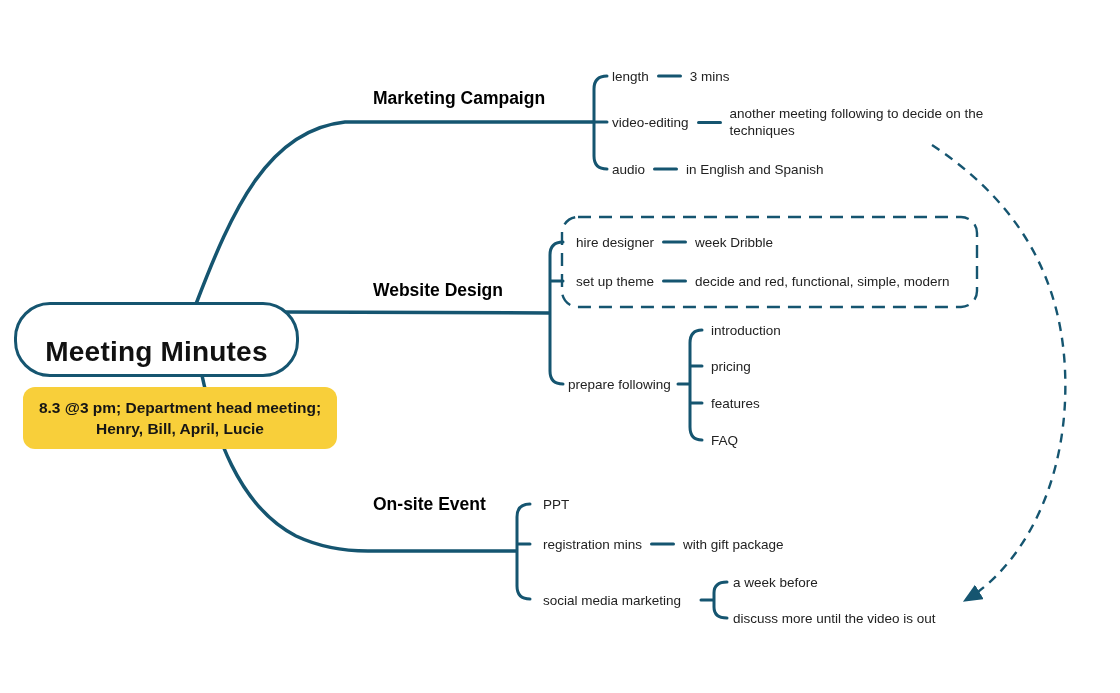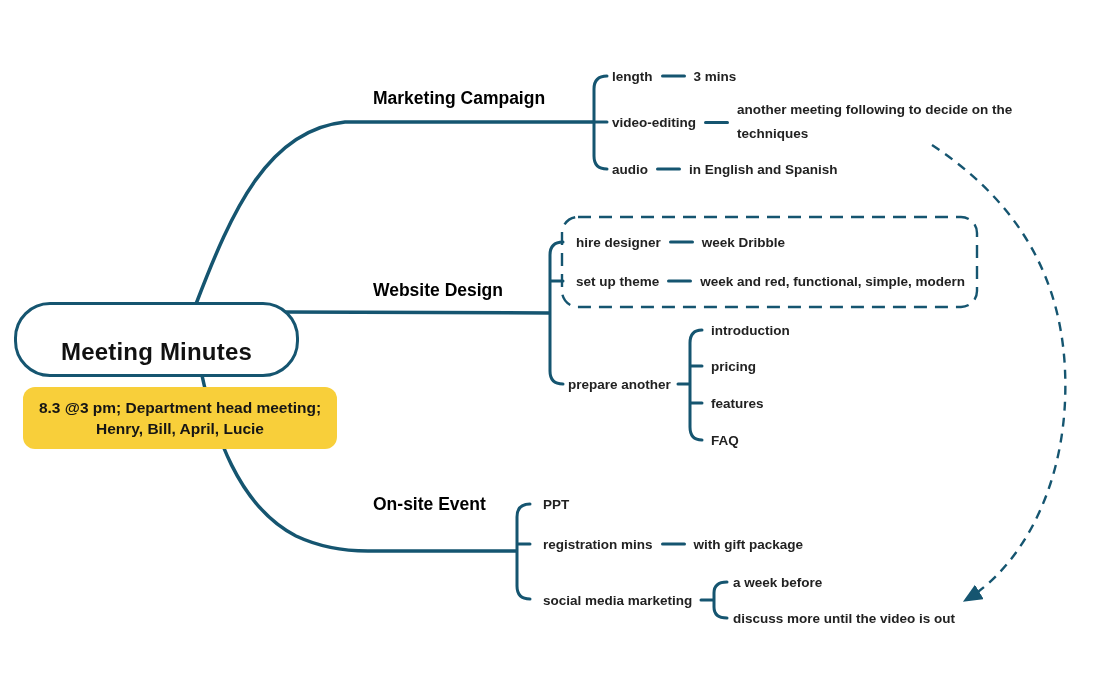--- a/index.html
+++ b/index.html
@@ -8,42 +8,42 @@
     background:#ffffff;
     font-family:"Liberation Sans","DejaVu Sans",sans-serif;
     color:#1a1a1a;
   }
   svg.connectors{position:absolute;left:0;top:0;z-index:1;}
   .root-pill{
     position:absolute;left:14px;top:302px;width:279px;height:69px;z-index:2;
     background:#ffffff;border:3px solid #155570;border-radius:36px;
     display:flex;align-items:center;justify-content:center;
   }
-  .root-pill span{font-size:24px;font-weight:700;color:#111;letter-spacing:.2px;margin-top:24px;}
+  .root-pill span{font-size:28px;font-weight:700;color:#111;letter-spacing:.2px;margin-top:24px;}
   .note{
     position:absolute;left:23px;top:387px;width:314px;height:62px;z-index:2;
     background:#F8CF3A;border-radius:12px;
     display:flex;align-items:center;justify-content:center;text-align:center;
     font-size:15.5px;font-weight:700;line-height:21px;color:#151515;
     padding:16px 8px;box-sizing:border-box;
   }
   .branch-label{
     position:absolute;transform:translateY(-50%);z-index:2;
     font-size:17.5px;font-weight:600;color:#000000;white-space:nowrap;
   }
   .row{
     position:absolute;transform:translateY(-50%);z-index:2;
     display:flex;align-items:center;white-space:nowrap;
   }
-  .row .lbl,.row .val{font-size:13.5px;font-weight:700;color:#222;}
+  .row .lbl,.row .val{font-size:13.5px;font-weight:400;color:#222;}
   .row .dash{
     width:25px;height:3px;border-radius:2px;background:#155570;
     margin:0 8px;flex:0 0 auto;
   }
-  .row .val.wrap{white-space:normal;width:285px;line-height:24px;}
+  .row .val.wrap{white-space:normal;width:285px;line-height:17px;}
 </style>
 </head>
 <body>
 
 <svg class="connectors" width="1120" height="693" viewBox="0 0 1120 693">
   <defs>
     <marker id="arrow" markerWidth="9" markerHeight="8" refX="6.5" refY="3.5" orient="auto">
       <path d="M0,0 L8,3.5 L0,7 Z" fill="#155570"></path>
     </marker>
   </defs>
@@ -90,24 +90,24 @@
 </div>
 
 <div class="row" style="left:576px;top:242px">
   <span class="lbl">hire designer</span>
   <span class="dash"></span>
   <span class="val">week Dribble</span>
 </div>
 <div class="row" style="left:576px;top:281px">
   <span class="lbl">set up theme</span>
   <span class="dash"></span>
-  <span class="val">week and red, functional, simple, modern</span>
+  <span class="val">decide and red, functional, simple, modern</span>
 </div>
 <div class="row" style="left:568px;top:384px">
-  <span class="lbl">prepare another</span>
+  <span class="lbl">prepare following</span>
 </div>
 <div class="row" style="left:711px;top:330px">
   <span class="lbl">introduction</span>
 </div>
 <div class="row" style="left:711px;top:366px">
   <span class="lbl">pricing</span>
 </div>
 <div class="row" style="left:711px;top:403px">
   <span class="lbl">features</span>
 </div>

